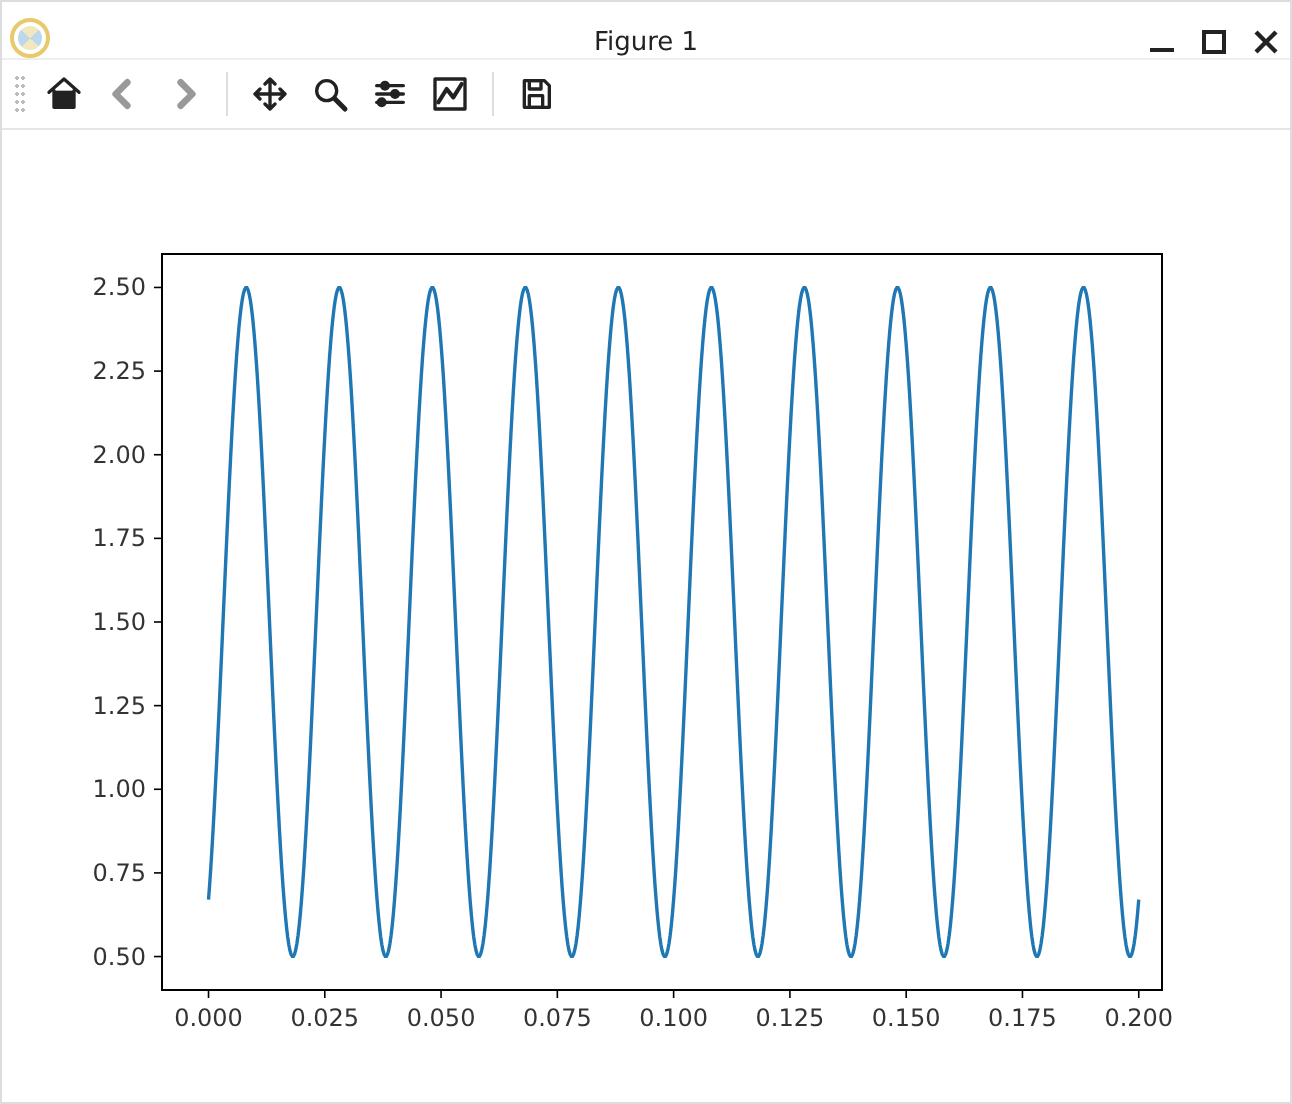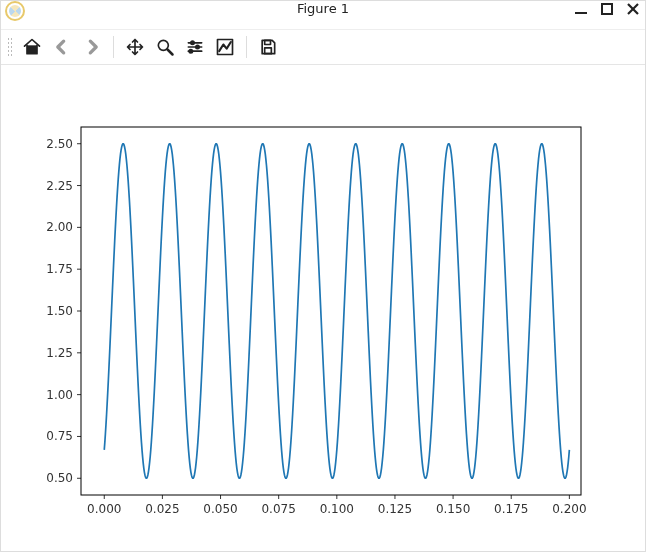--- a/index.html
+++ b/index.html
@@ -1,17 +1,17 @@
 <!DOCTYPE html>
 <html><head>
 <meta charset="utf-8">
 <style>
   html,body{margin:0;padding:0;font-family:"DejaVu Sans",Arial,sans-serif;font-size:12px;color:#222;background:#fff}
   .window{width:646px;height:552px;box-sizing:border-box;position:relative;border:1px solid #ddd}
-  .titlebar{height:28px;display:flex;align-items:flex-start;position:relative;padding:0 4px}
+  .titlebar{height:28px;display:flex;align-items:flex-end;position:relative;padding:0 4px}
   .titlebar .app-icon{width:20px;height:20px;border-radius:50%;border:2px solid #e8c96b;box-sizing:border-box;position:relative;margin-right:6px}
   .titlebar .app-icon::before{content:"";position:absolute;inset:2px;border-radius:50%;background:conic-gradient(from 45deg,#6aa8d8 0 90deg,#e8c96b 90deg 180deg,#6aa8d8 180deg 270deg,#e8c96b 270deg 360deg);opacity:.45}
   .titlebar .title{position:absolute;left:0;right:0;text-align:center;font-size:13px;pointer-events:none}
   .win-controls{margin-left:auto;display:flex;gap:10px;align-items:center}
   .win-btn{width:16px;height:16px;display:flex;align-items:center;justify-content:center;font-size:14px;line-height:1;cursor:pointer}
   .toolbar{height:34px;border-top:1px solid #eee;border-bottom:1px solid #e5e5e5;display:flex;align-items:center;padding:0 6px;gap:4px}
   .tb-handle{width:6px;height:20px;background-image:radial-gradient(circle,#bbb 1px,transparent 1px);background-size:3px 4px;margin-right:2px}
   .tb-btn{width:26px;height:26px;display:flex;align-items:center;justify-content:center;cursor:pointer;border-radius:3px}
   .tb-btn svg{width:20px;height:20px;stroke:#222;fill:none;stroke-width:2;stroke-linecap:round;stroke-linejoin:round}
   .tb-btn.disabled svg{stroke:#999}

